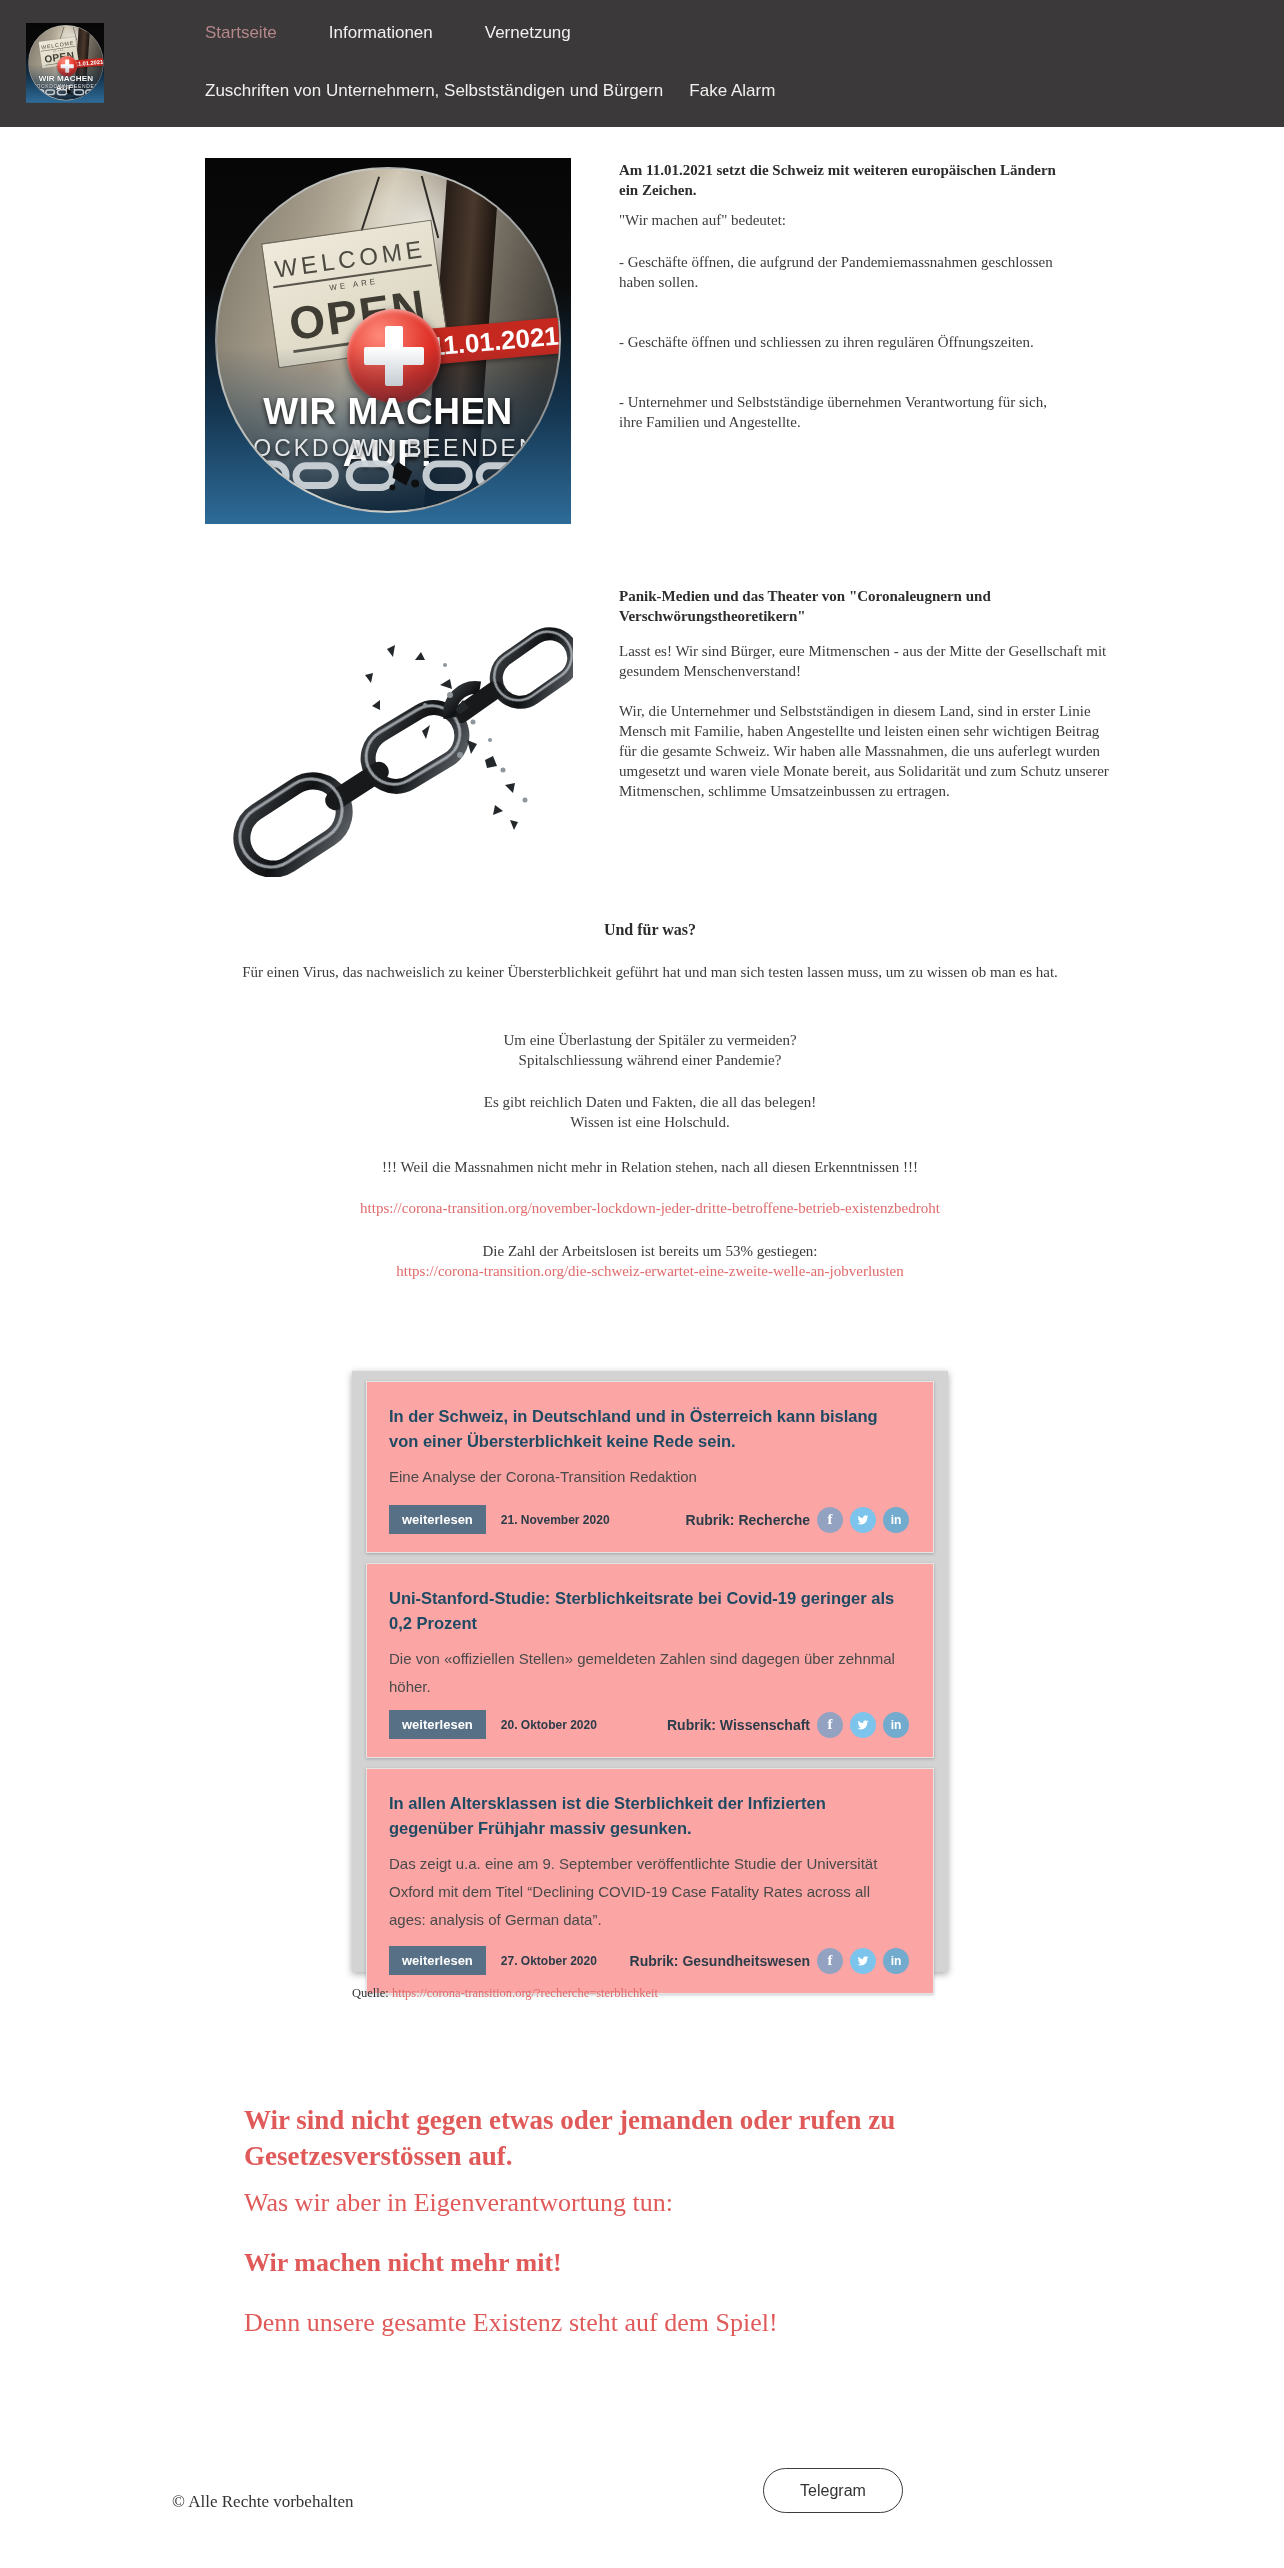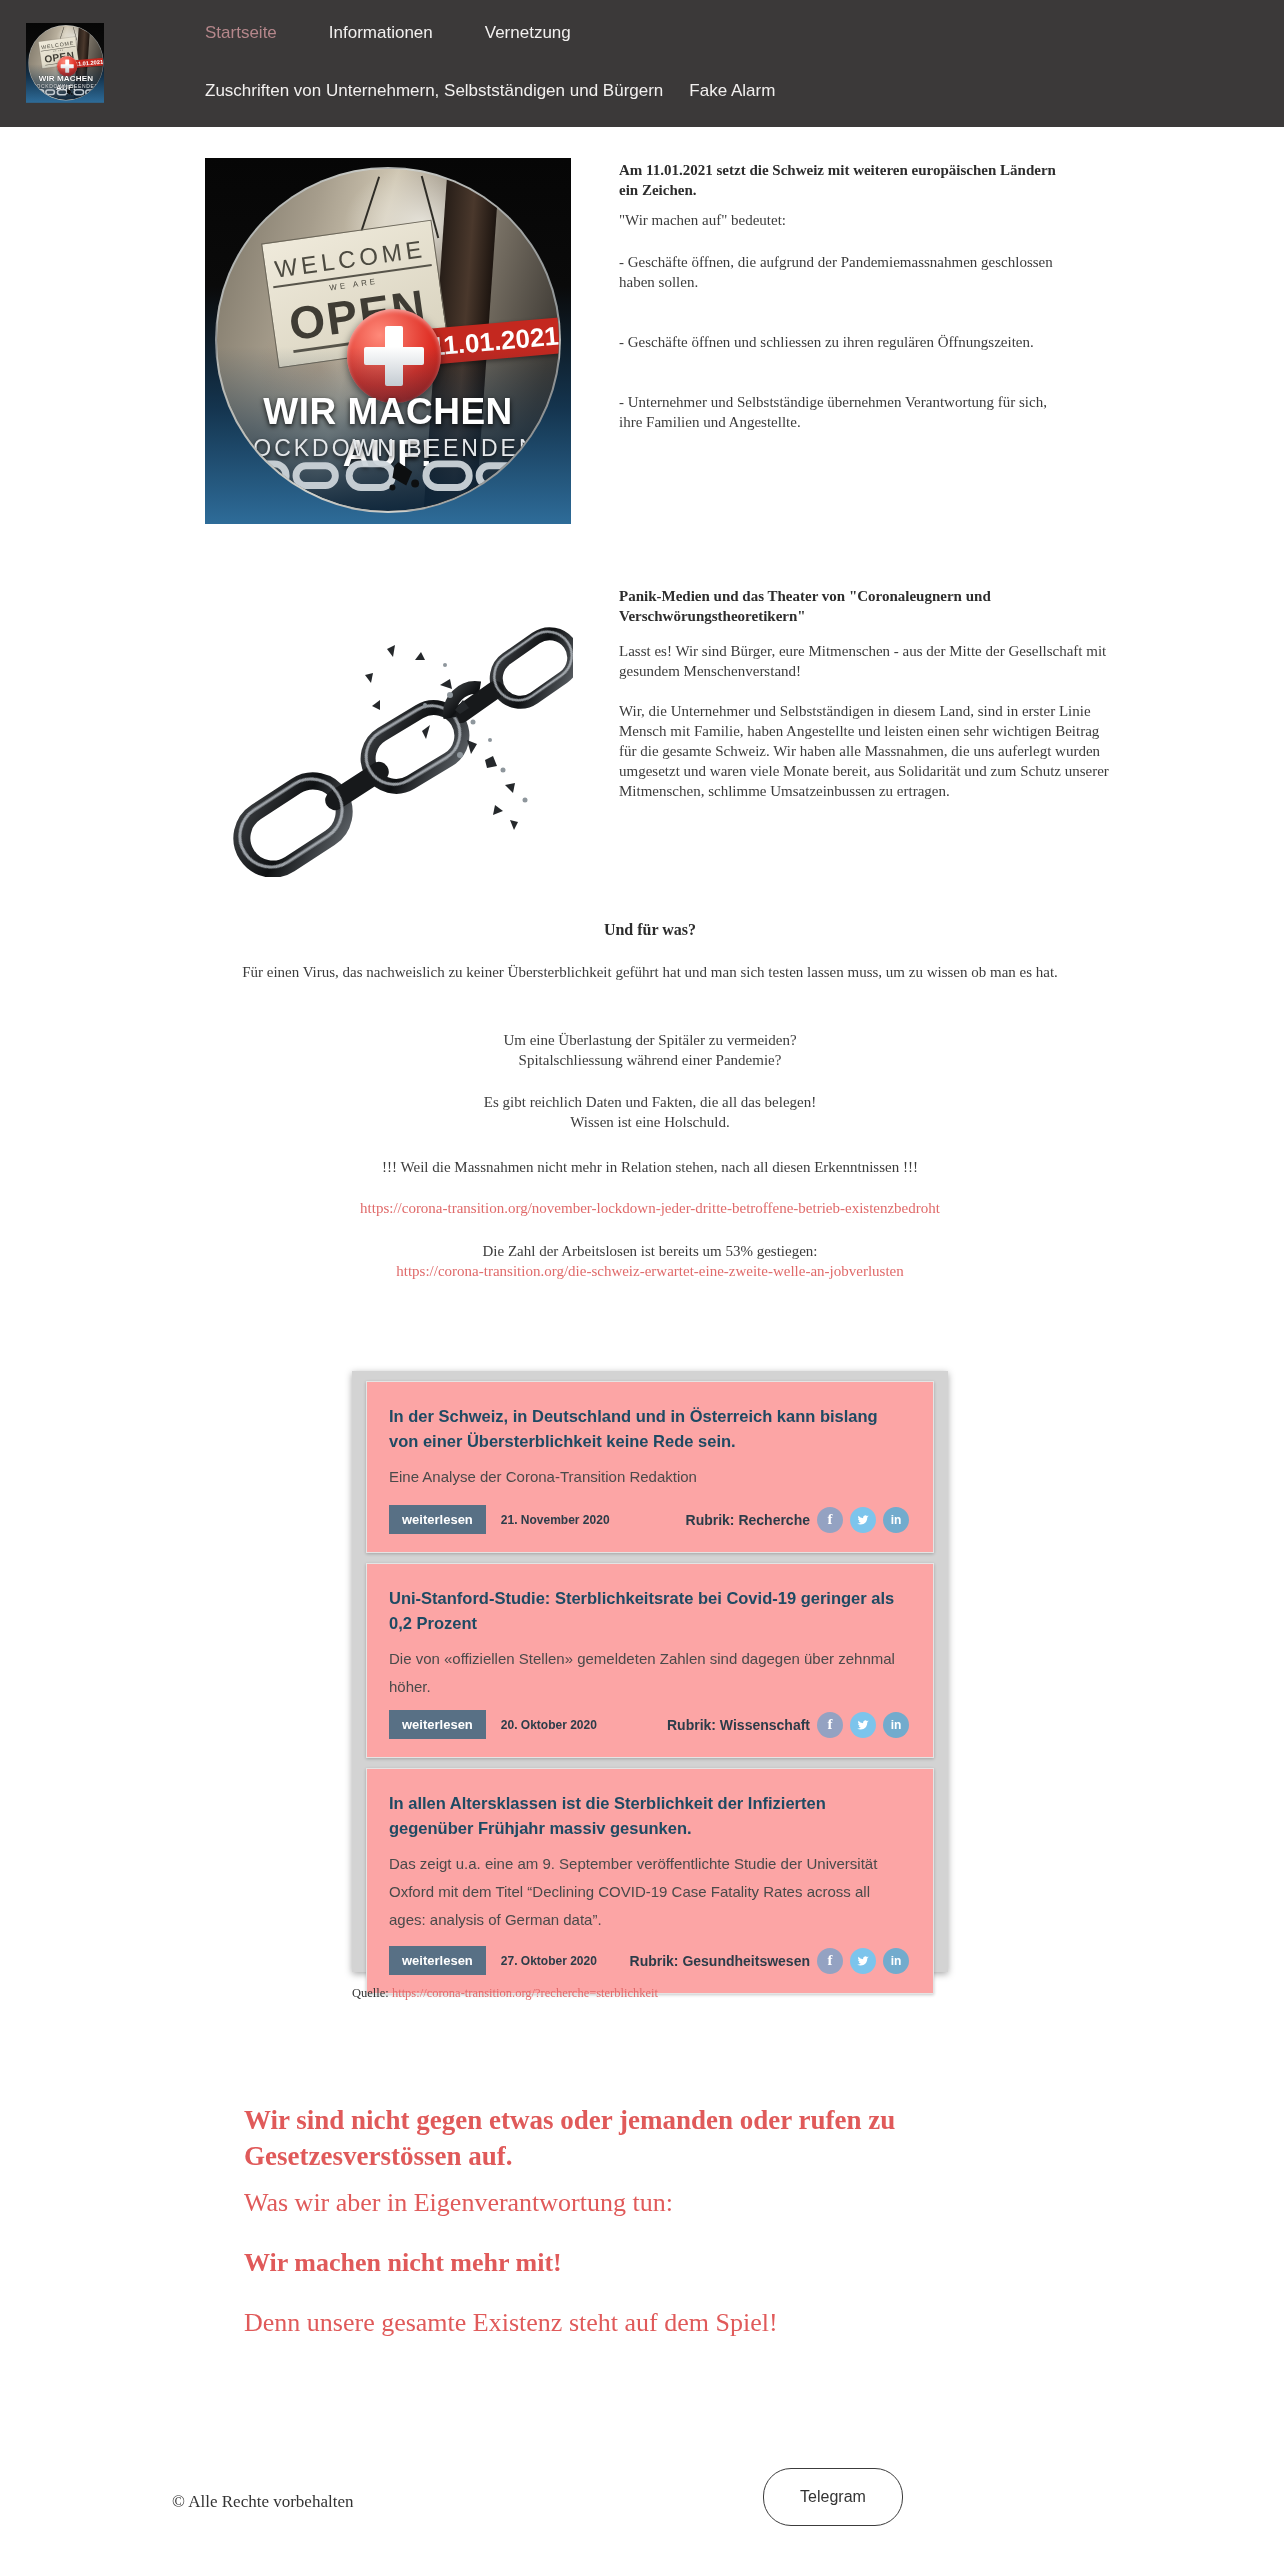--- a/index.html
+++ b/index.html
@@ -113,21 +113,21 @@
 
   
   .appeal{position:absolute; left:244px; top:2102px; width:780px; text-align:left; color:var(--appeal_red);}
   .ap1{font-size:27px; line-height:36px; font-weight:700;}
   .ap2{font-size:26px; margin-top:14px;}
   .ap3{font-size:26px; font-weight:700; margin-top:30px;}
   .ap4{font-size:26px; margin-top:30px;}
 
   
   .copyright{position:absolute; left:172px; top:2492px; font-size:17px; color:#333;}
-  .telegram-btn{position:absolute; left:763px; top:2468px; width:140px; height:58px; border-radius:28px;
+  .telegram-btn{position:absolute; left:763px; top:2468px; width:140px; height:45px; border-radius:28px;
         background:#fff; border:1px solid #3c3c3c; color:#333; font-family:"Liberation Sans", sans-serif;
         font-size:16px; cursor:pointer;}
 </style>
 </head>
 <body>
 
 <div id="page">
 
   <div class="nav">
     <div class="logo-box">

